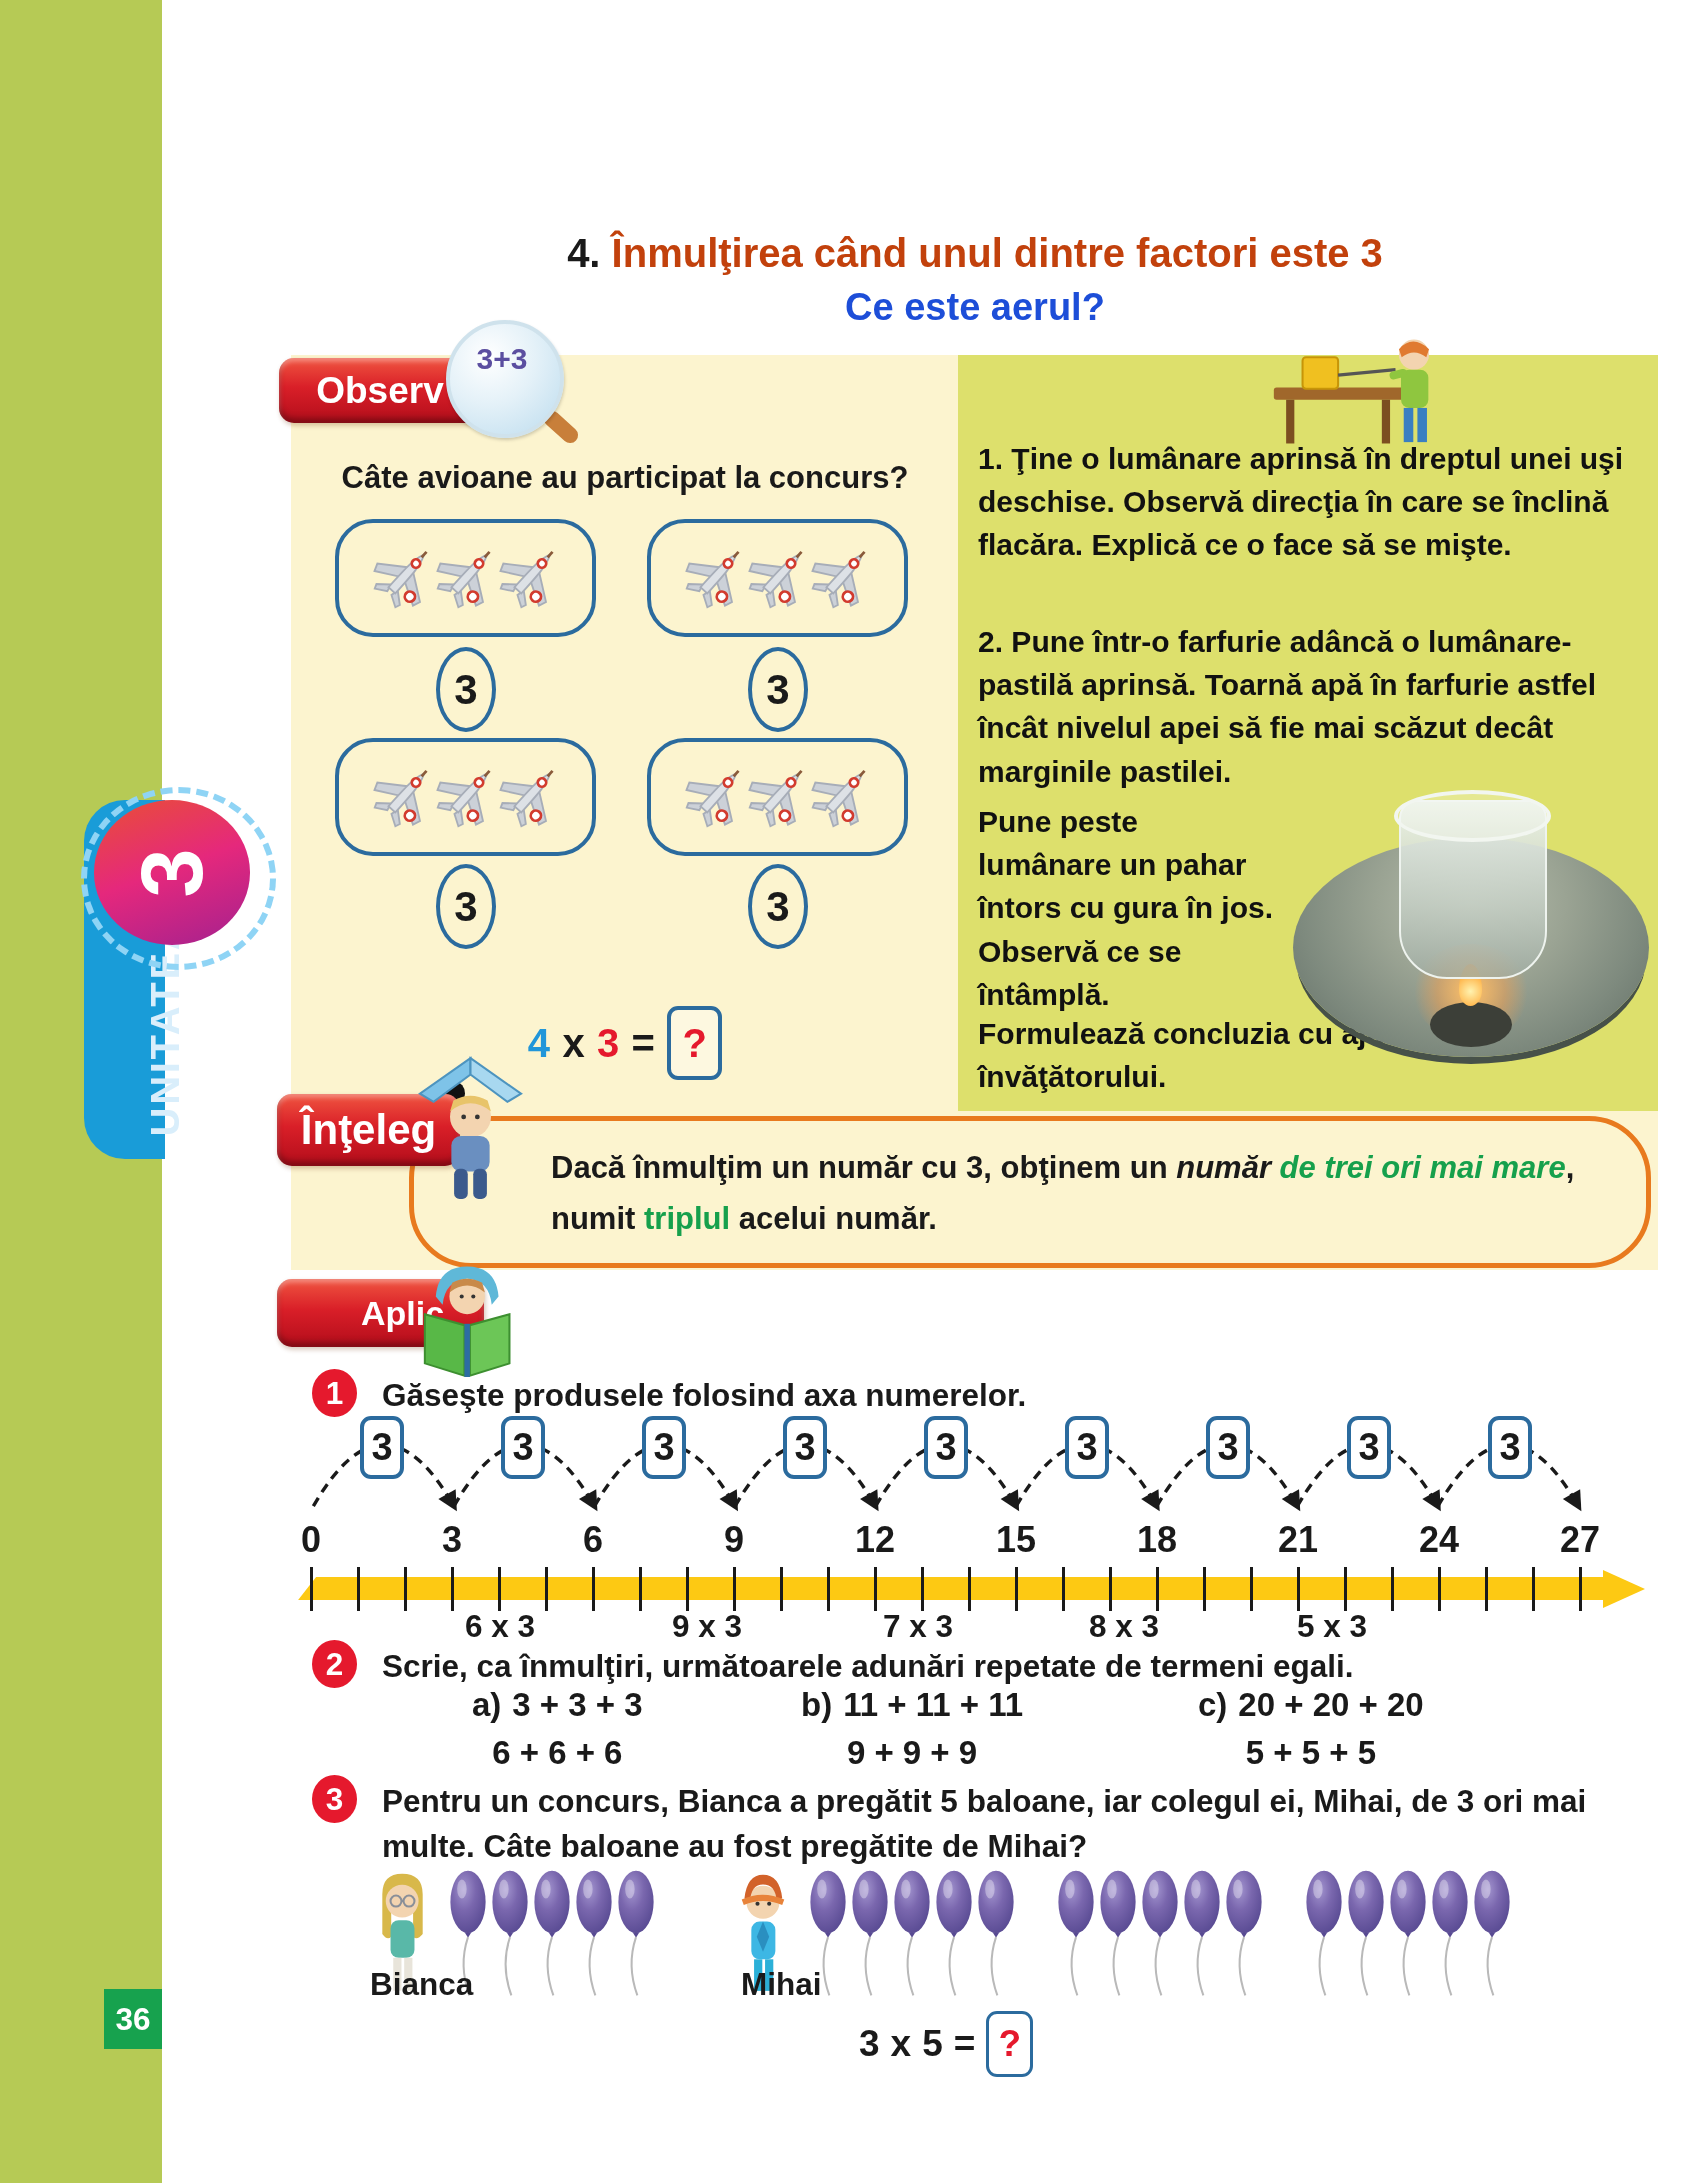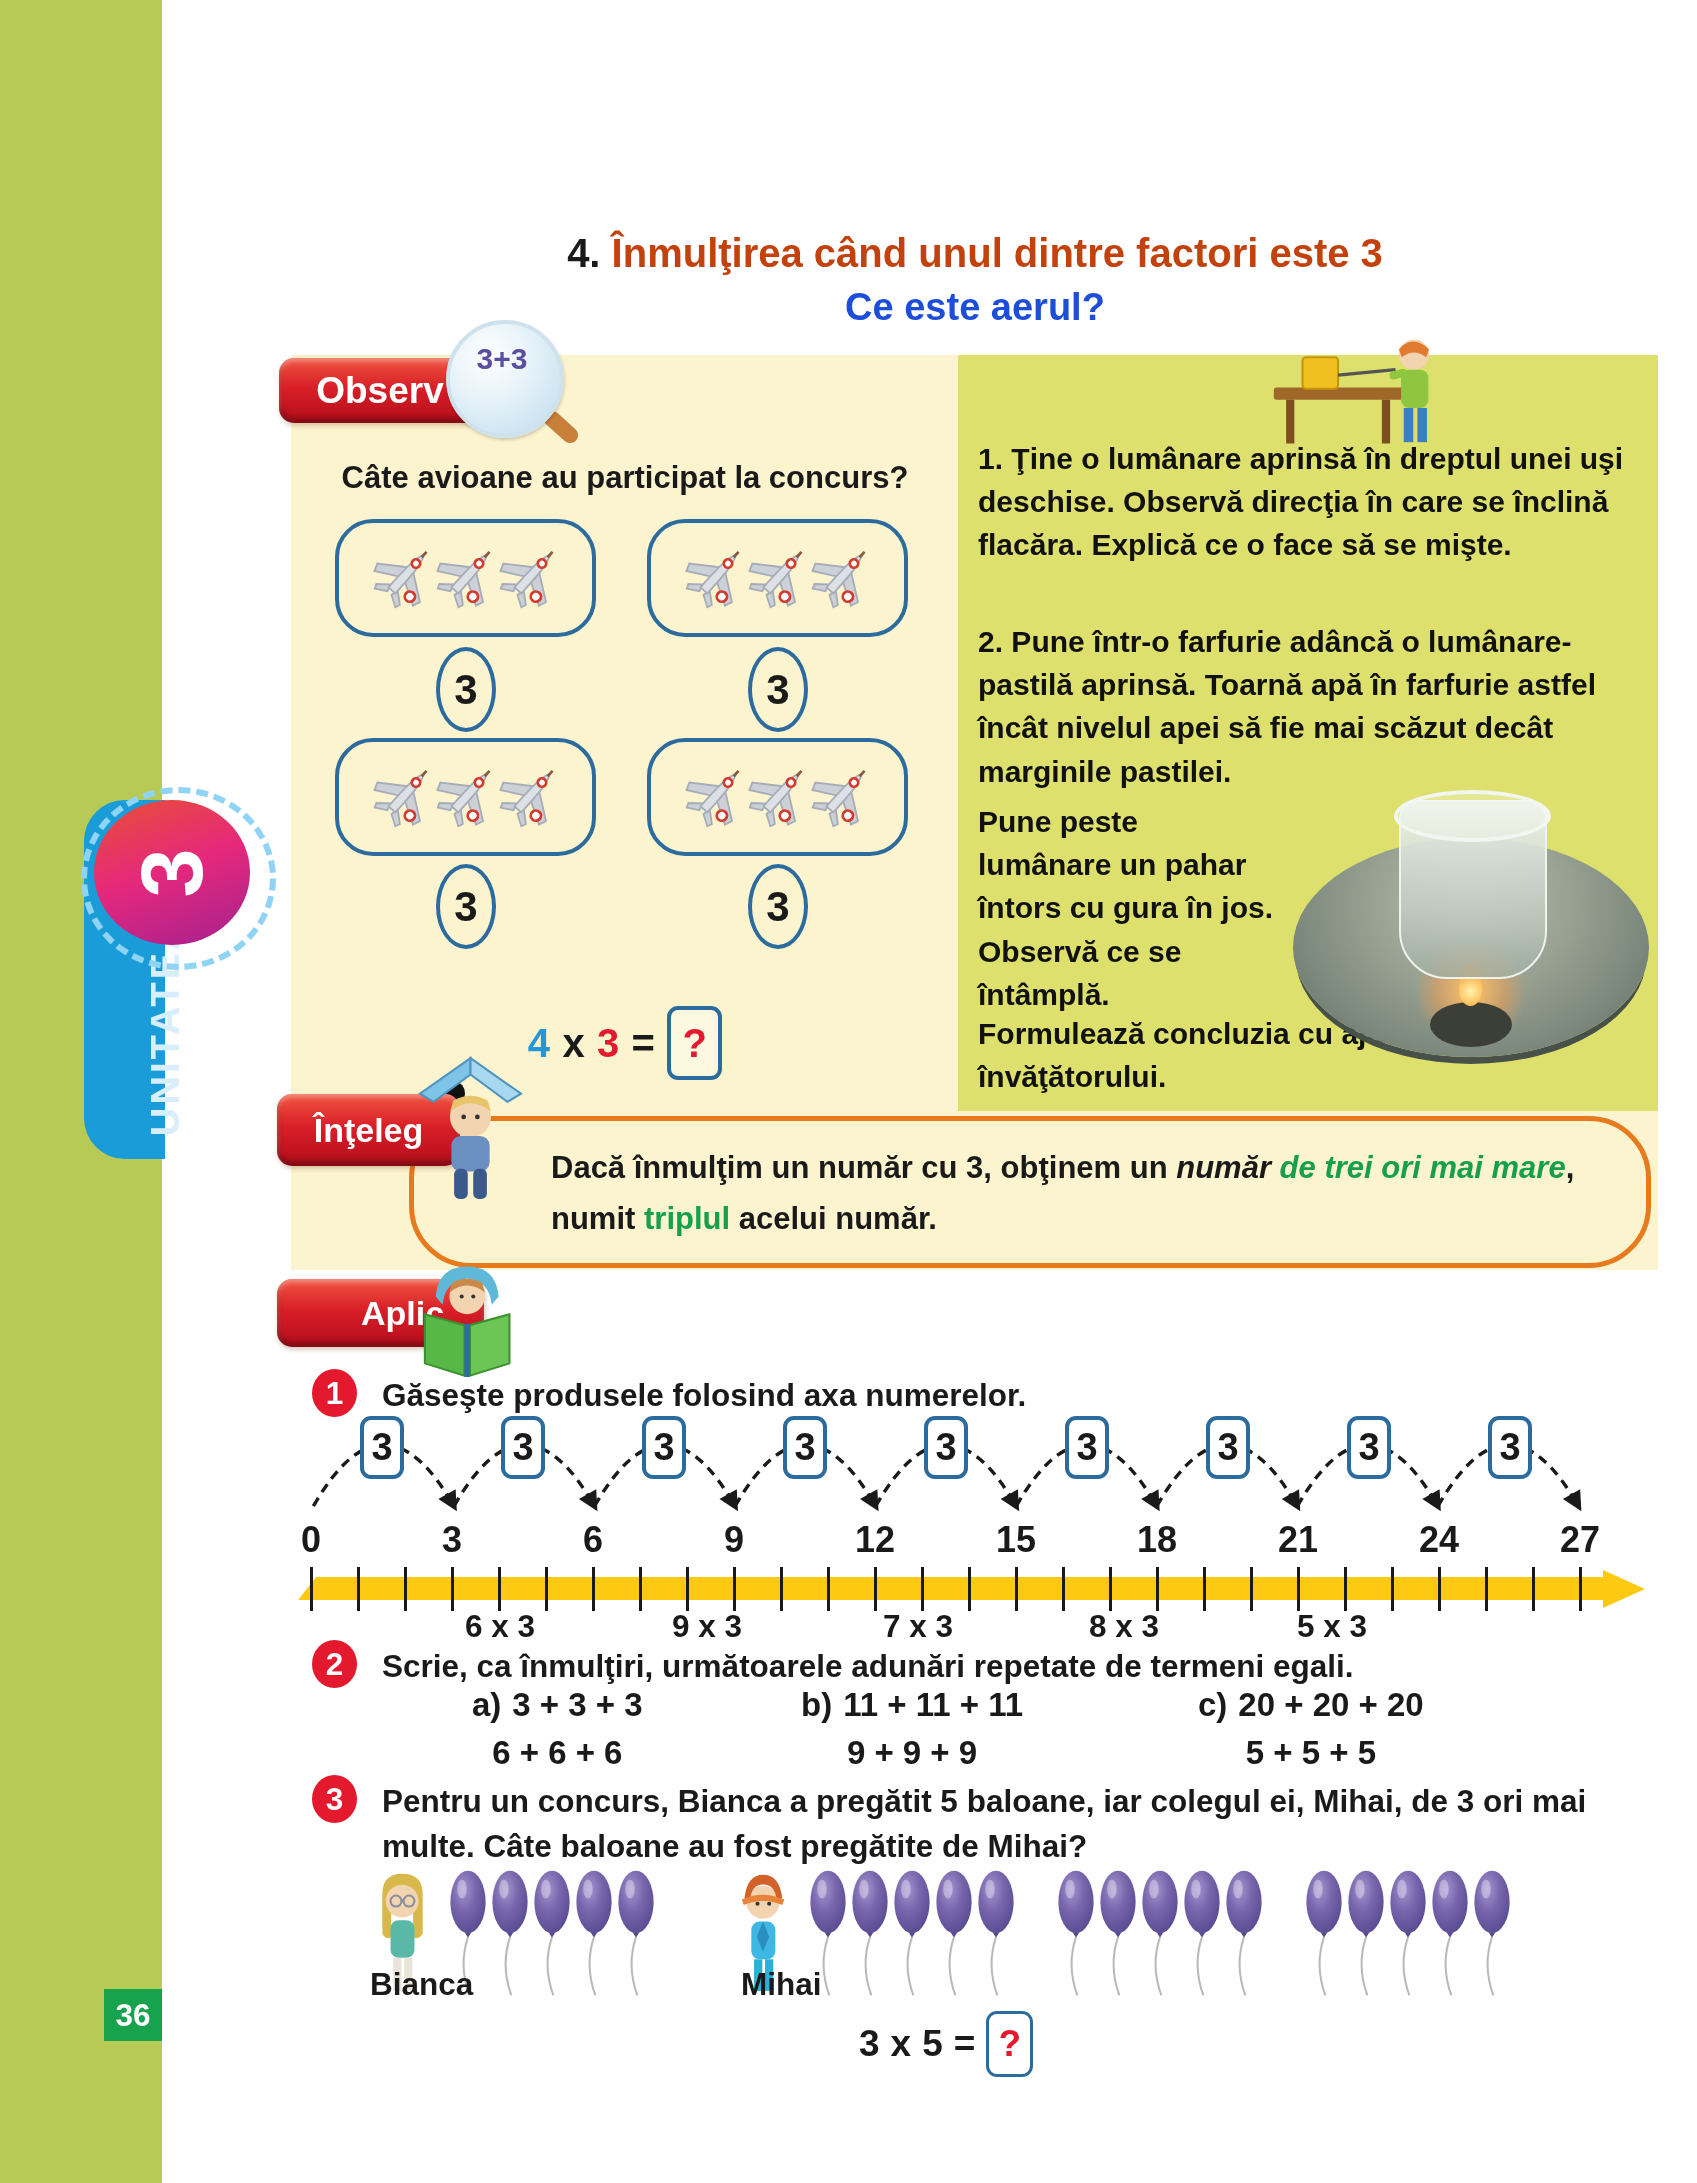--- a/index.html
+++ b/index.html
@@ -12,21 +12,21 @@
             border-radius:41px 0 0 41px;}
   .unit-label{position:absolute;left:-42px;top:205px;width:246px;text-align:center;
               transform:rotate(-90deg);transform-origin:center;color:#d9eefb;
               font-size:40px;font-weight:bold;letter-spacing:2.7px;}
   .unit-ring{position:absolute;left:81px;top:787px;width:183px;height:171px;border:6.2px dashed #8fd4f5;
              border-radius:50%;background:transparent;}
   .unit-circle{position:absolute;left:94px;top:800px;width:156px;height:145px;border-radius:50%;
                background:linear-gradient(160deg,#e94f35 0%,#e5287c 48%,#a4218f 100%);
                display:flex;align-items:center;justify-content:center;}
   .unit-number{color:#ffffff;font-size:88px;font-weight:bold;transform:rotate(-90deg);}
-  .page-num-box{position:absolute;left:104px;top:1989px;width:58px;height:52px;background:#17a24e;
+  .page-num-box{position:absolute;left:104px;top:1989px;width:58px;height:60px;background:#17a24e;
                 display:flex;align-items:center;justify-content:center;}
   .page-num{color:#ffffff;font-size:31.5px;font-weight:bold;}
 
   
   .title{position:absolute;left:294px;top:231px;width:1362px;text-align:center;
          font-size:40px;font-weight:bold;}
   .title .black{color:#1a1a1a;}
   .title .red{color:#c2410c;}
   .subtitle{position:absolute;left:294px;top:286px;width:1362px;text-align:center;
             font-size:38px;font-weight:bold;color:#1d4ed8;}
@@ -286,21 +286,21 @@
     <div class="flame"></div>
     <div class="cup"></div>
     <div class="rim"></div>
   </div>
 
   <div class="inteleg-box">
     <div class="inteleg-text">
       <span>Dacă înmulţim un număr cu 3, obţinem un </span><span class="italic">număr </span><span class="green-italic">de trei ori mai mare</span><span>, numit </span><span class="green-bold">triplul</span><span> acelui număr.</span>
     </div>
   </div>
-  <div class="badge" style="left:277px;top:1094px;width:183px;height:72px;font-size:34px;">
+  <div class="badge" style="left:277px;top:1094px;width:183px;height:72px;font-size:42px;">
     <span>Înţeleg</span>
   </div>
   <svg style="position:absolute;left:409px;top:1054px;" width="123" height="147" viewBox="0 0 180 215">
     <polygon points="90,6 16,58 36,70 90,30" fill="#7ec3e8" stroke="#4d94bf" stroke-width="3"></polygon>
     <polygon points="90,6 164,58 144,70 90,30" fill="#a8d8f0" stroke="#4d94bf" stroke-width="3"></polygon>
     <circle cx="90" cy="92" r="30" fill="#f3d4b0"></circle>
     <path d="M60 84 q30 -24 60 0 l-5 -16 q-25 -14 -50 0 z" fill="#e8c46a"></path>
     <circle cx="80" cy="92" r="3.5" fill="#333"></circle>
       <circle cx="100" cy="92" r="3.5" fill="#333"></circle>
     <rect x="62" y="120" width="56" height="52" rx="14" fill="#6a8fc0"></rect>

